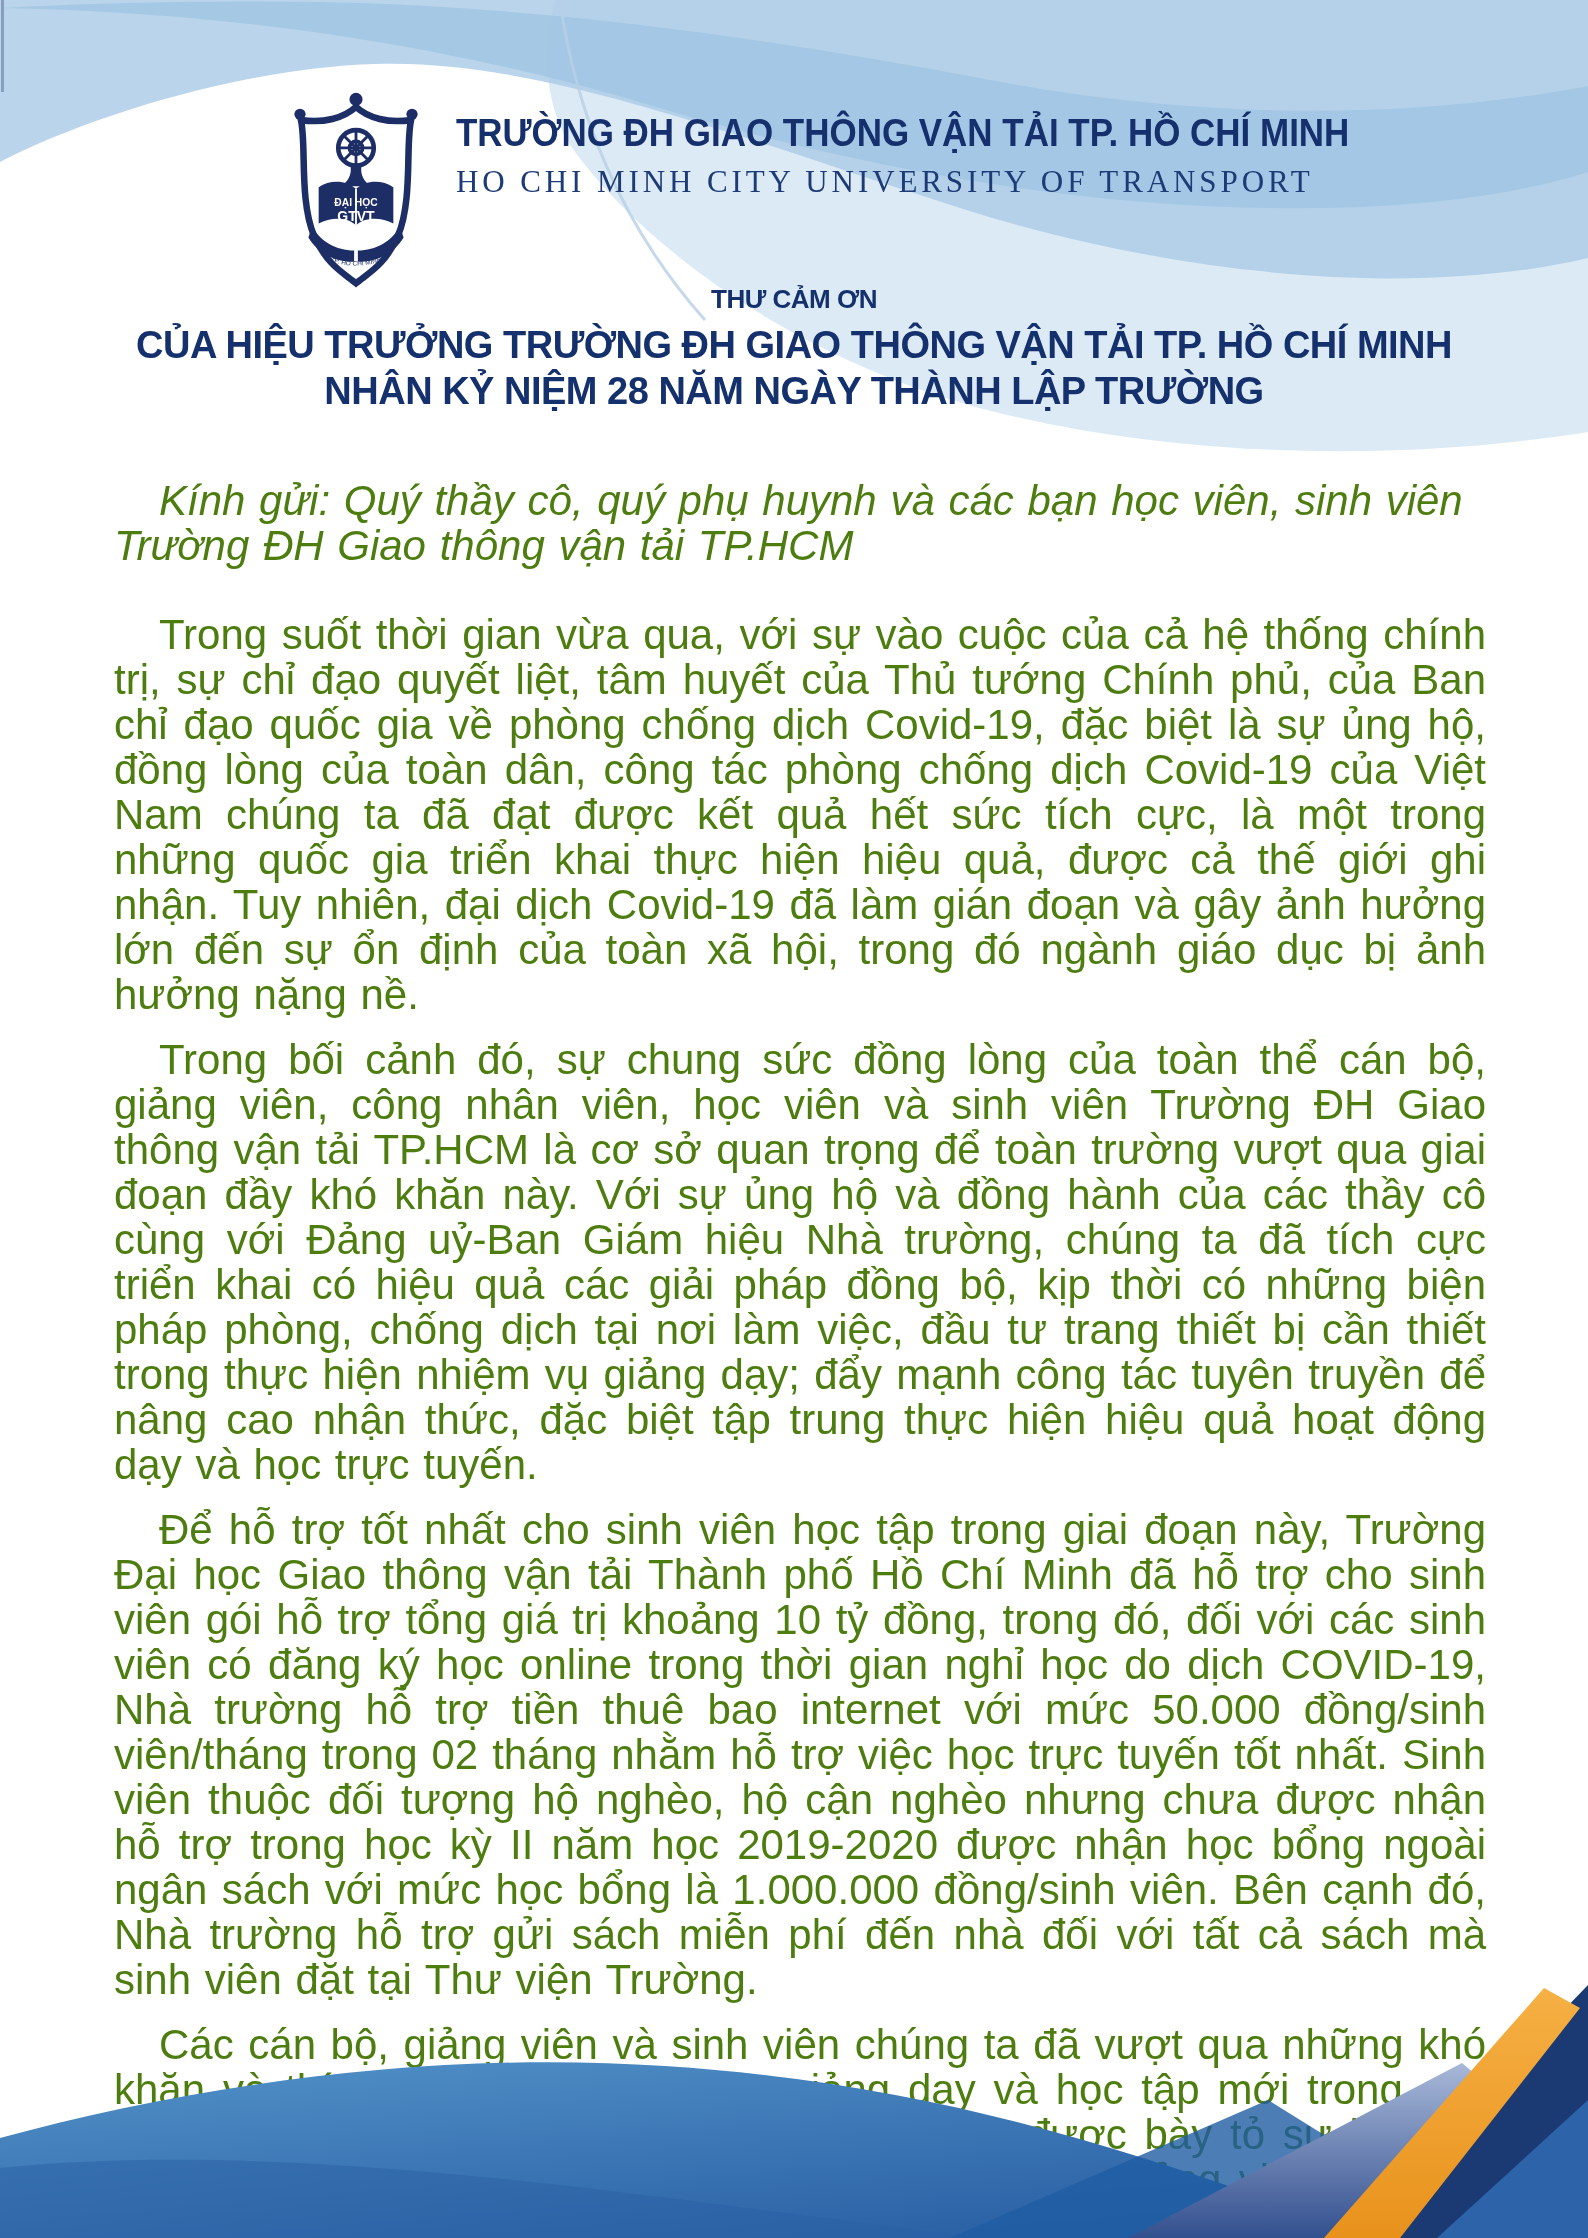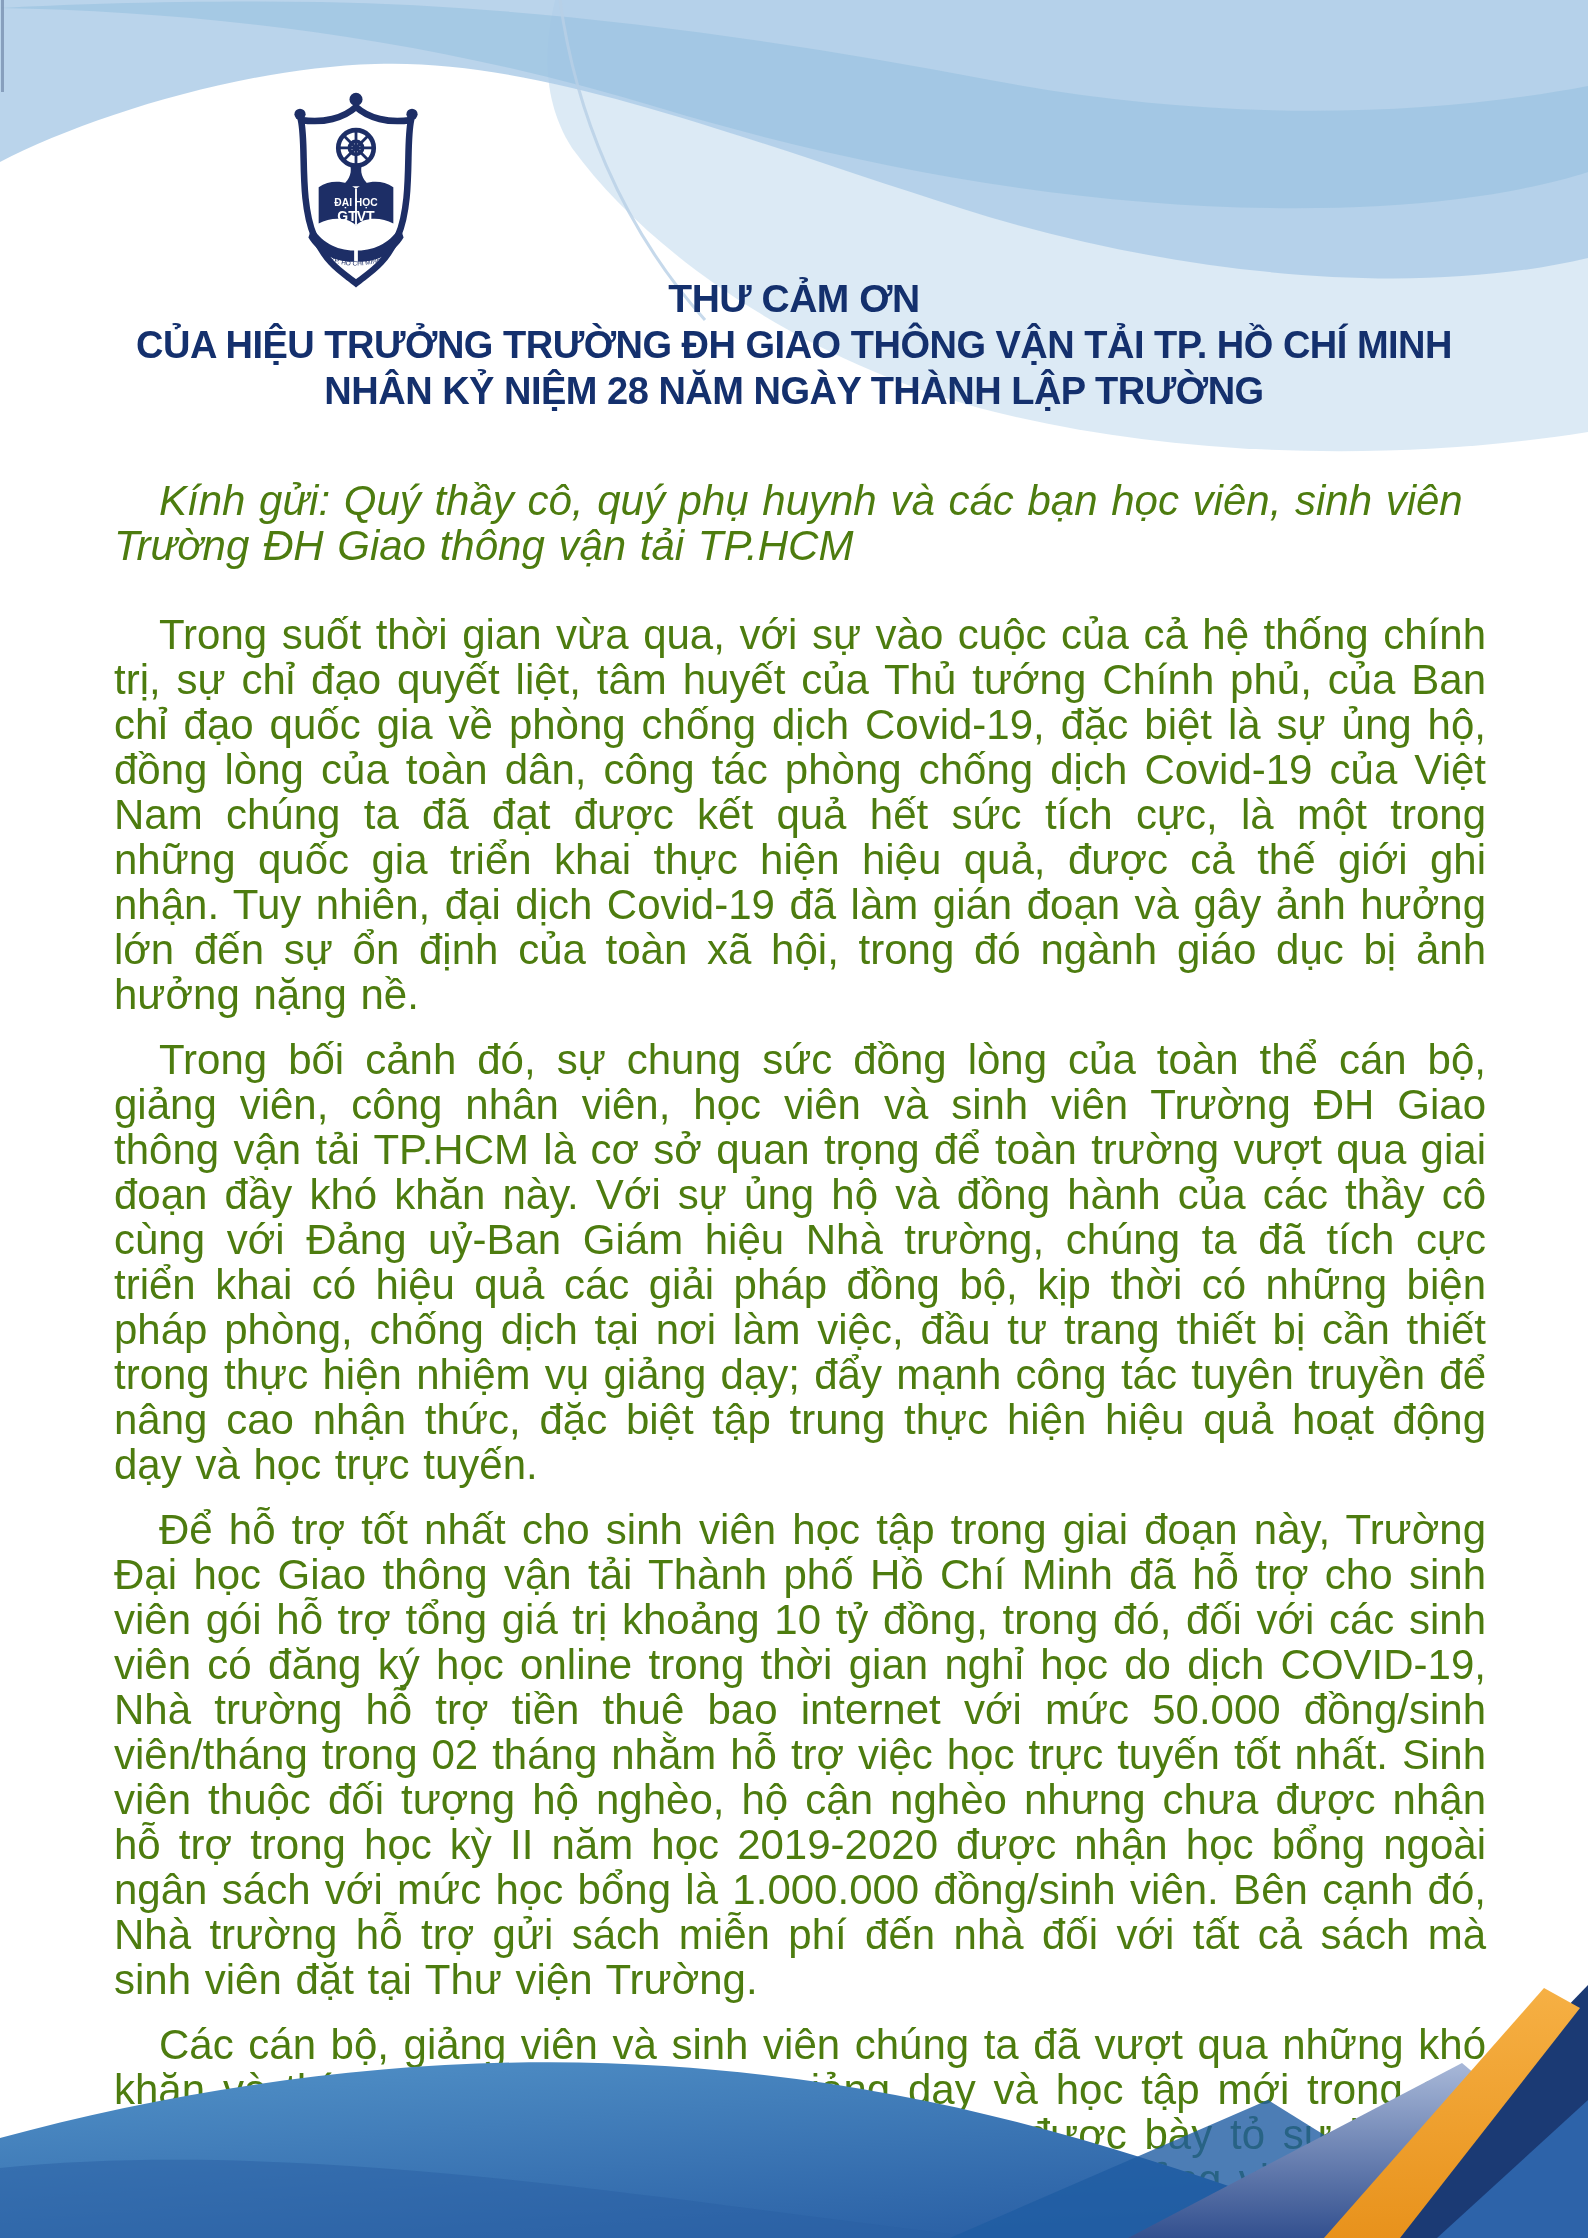--- a/index.html
+++ b/index.html
@@ -31,21 +31,21 @@
     font-size:32px;color:#1d3b76;
     letter-spacing:4px;white-space:nowrap;margin-top:8px;
     transform:scaleX(0.97);transform-origin:left top;
   }
 
   .title-block{
     position:absolute;top:276px;left:0;width:100%;
     text-align:center;color:#14306d;font-weight:bold;
     font-size:38px;line-height:46px;letter-spacing:-0.5px;
   }
-  .title-block .t1{font-size:39px;}
+  .title-block .t1{font-size:26px;}
 
   .content{
     position:absolute;top:478px;left:114px;width:1372px;
     color:#4d7c0f;font-size:42px;line-height:45px;
     text-align:justify;word-spacing:2px;
   }
   .content p{margin:0 0 20px 0;text-indent:45px;}
   p.salutation{
     font-style:italic;margin-bottom:44px;text-align:left;
   }
@@ -98,20 +98,24 @@
 
       <path d="M28,146 C36,162 54,172 73,172 L73,184 C50,184 34,174 24,158 Z" fill="#1d2e66"></path>
       <path d="M122,146 C114,162 96,172 77,172 L77,184 C100,184 116,174 126,158 Z" fill="#1d2e66"></path>
       <defs>
           <path id="arcPath" d="M38,176 C50,192 100,192 112,176"></path>
         </defs>
       <text font-size="7" fill="#1d2e66" font-family="Liberation Sans, sans-serif">
         <textPath href="#arcPath" startOffset="50%" text-anchor="middle">TP. HỒ CHÍ MINH</textPath>
       </text>
     </svg>
+    <div class="org-names">
+      <div class="org-vi">TRƯỜNG ĐH GIAO THÔNG VẬN TẢI TP. HỒ CHÍ MINH</div>
+      <div class="org-en">HO CHI MINH CITY UNIVERSITY OF TRANSPORT</div>
+    </div>
   </div>
 
   <div class="title-block">
     <div class="t1">THƯ CẢM ƠN</div>
     <div class="t2">CỦA HIỆU TRƯỞNG TRƯỜNG ĐH GIAO THÔNG VẬN TẢI TP. HỒ CHÍ MINH</div>
     <div class="t3">NHÂN KỶ NIỆM 28 NĂM NGÀY THÀNH LẬP TRƯỜNG</div>
   </div>
 
   <div class="content">
     <p class="salutation">Kính gửi: Quý thầy cô, quý phụ huynh và các bạn học viên, sinh viên Trường ĐH Giao thông vận tải TP.HCM</p>

